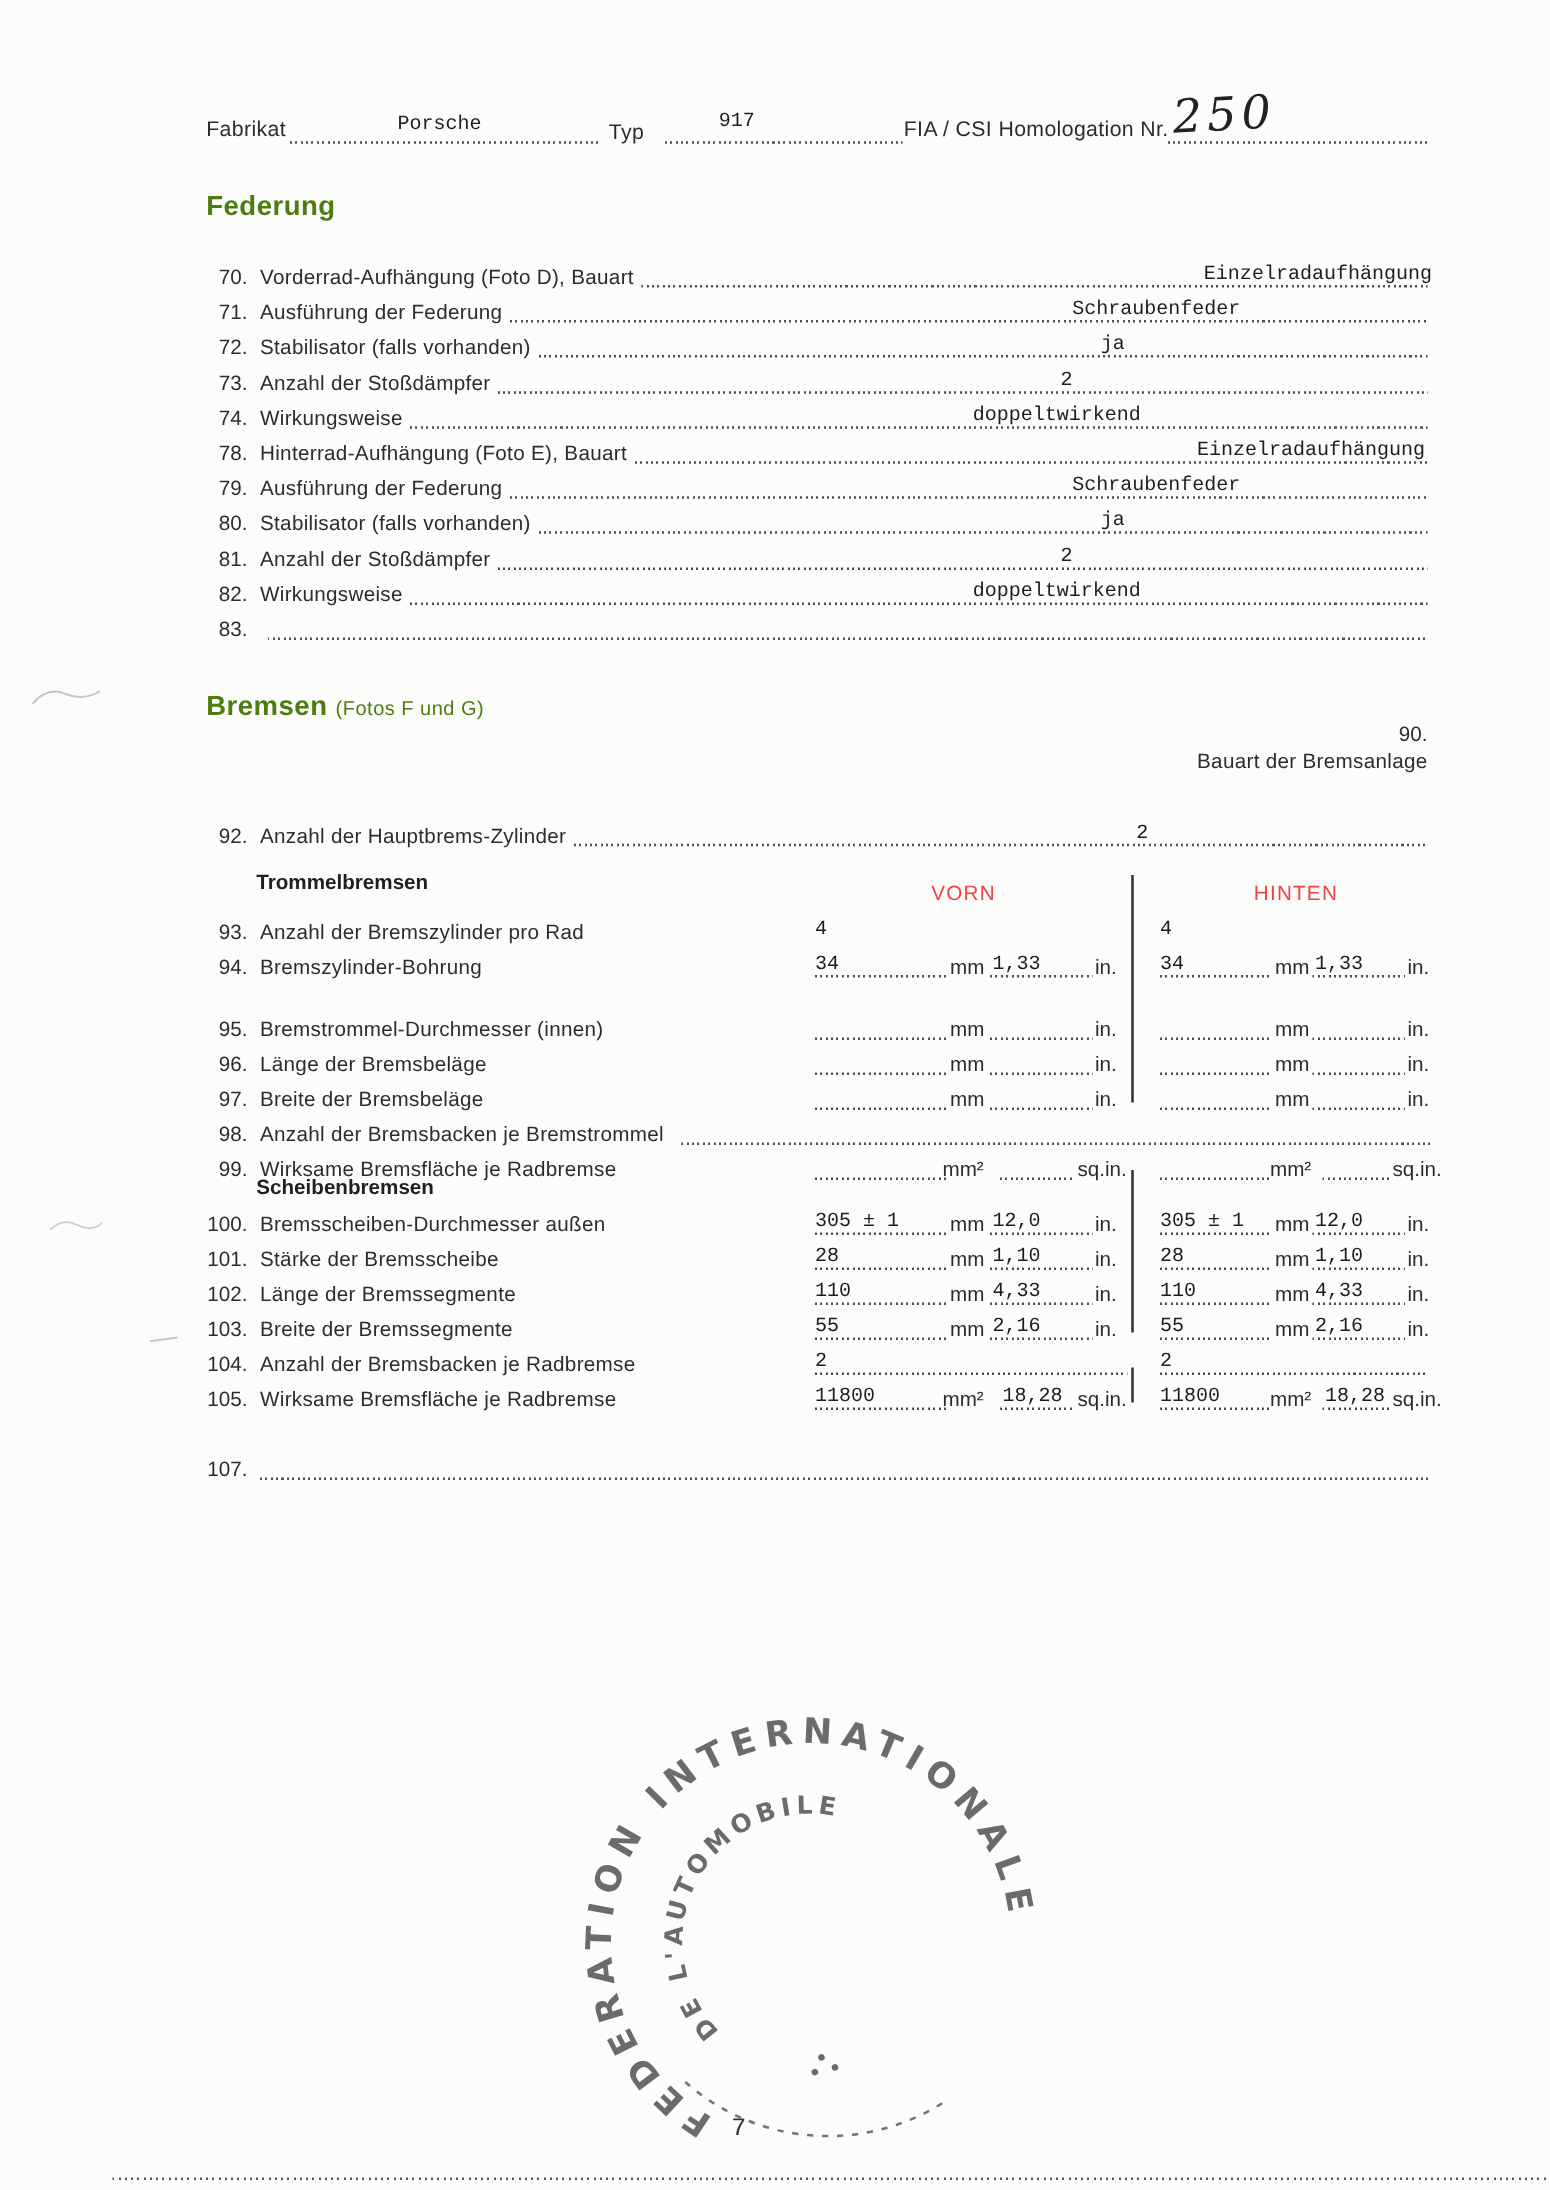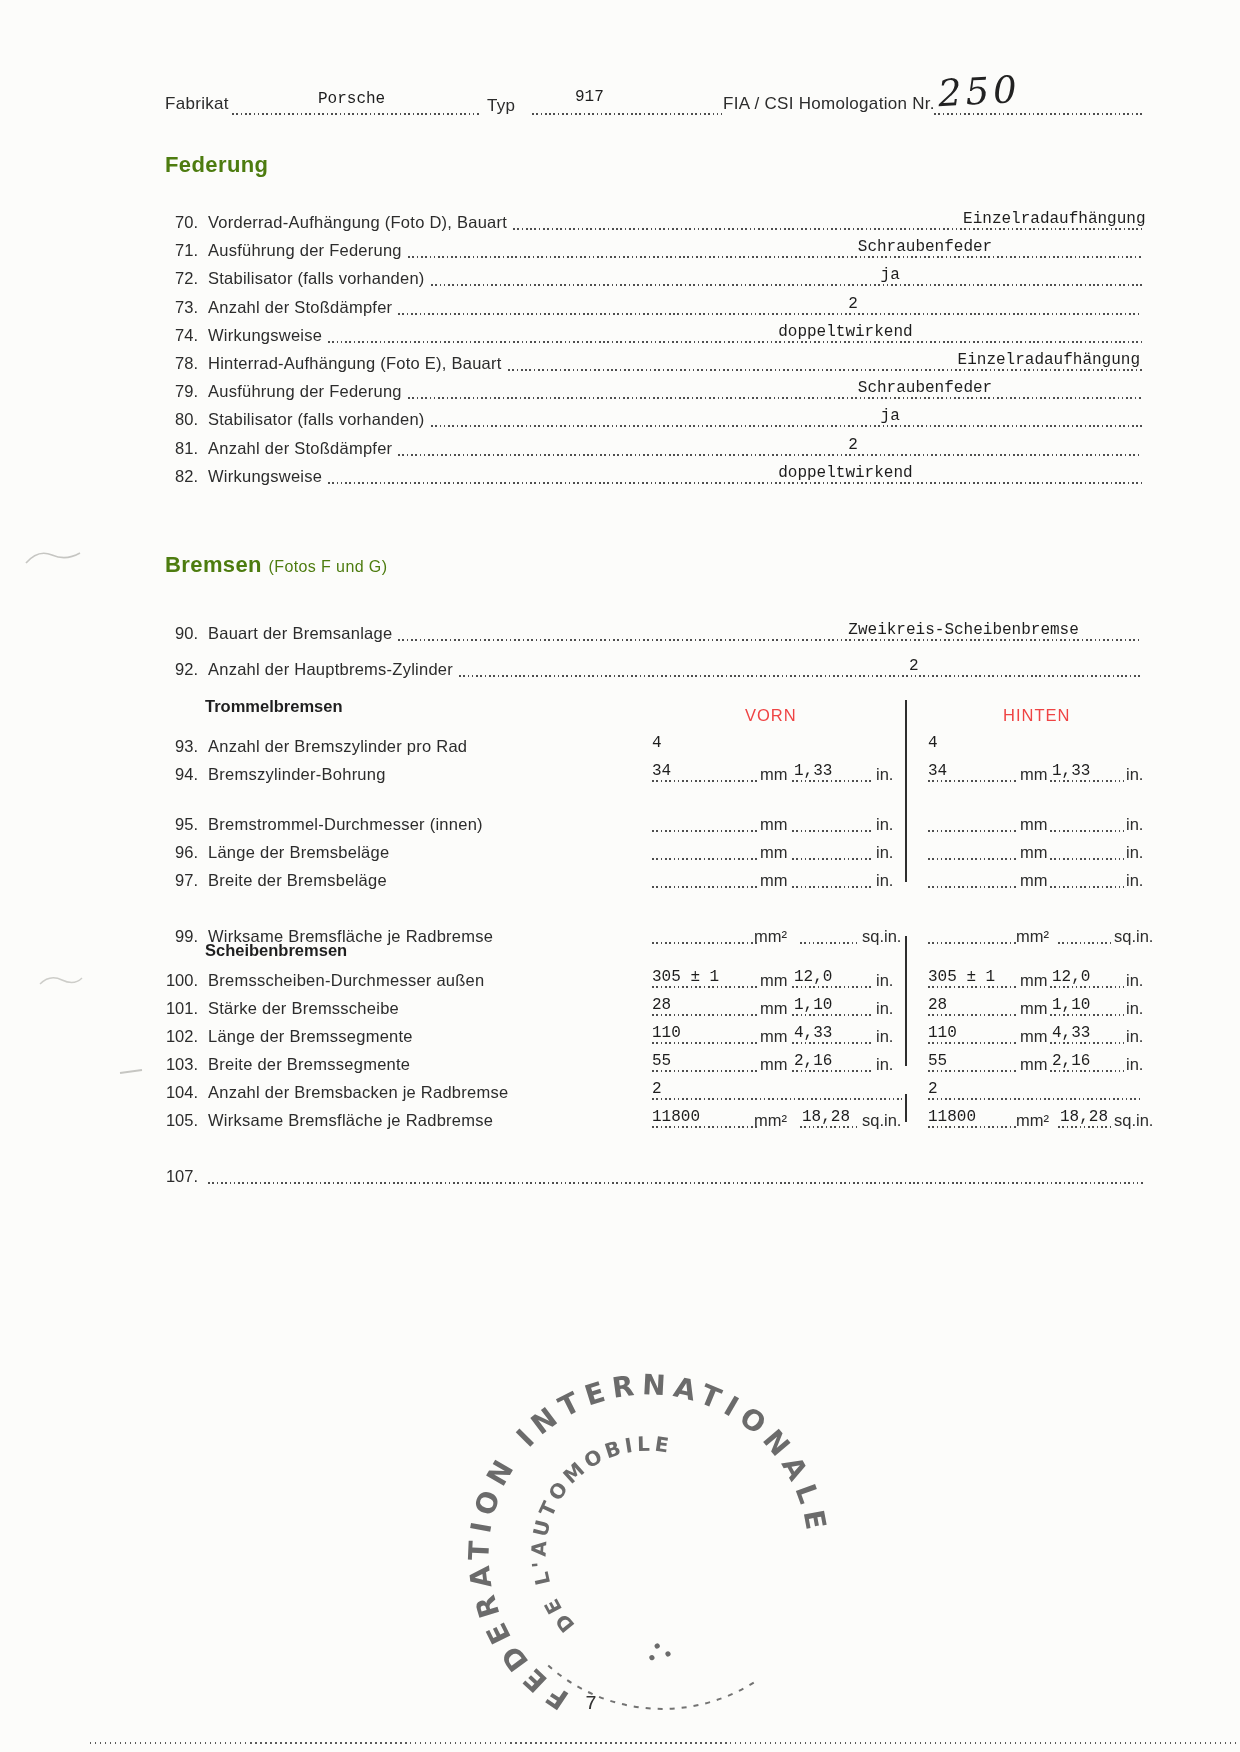--- a/index.html
+++ b/index.html
@@ -141,27 +141,34 @@
         <span class="val mono">2</span>
       </span>
   </div>
   <div class="frow" style="top:458px;">
     <span class="num">82.</span>
     <span class="flabel">Wirkungsweise</span>
     <span class="fill">
         <span class="val mono">doppeltwirkend</span>
       </span>
   </div>
+  <div class="frow" style="top:486px;">
+    <span class="num">83.</span>
+    <span class="flabel"></span>
+    <span class="fill">
+        <span class="val mono"></span>
+      </span>
+  </div>
 
   <div class="title" style="left:165px; top:552px;">
     <span>Bremsen</span>
     <span class="subtitle">(Fotos F und G)</span>
   </div>
 
-  <div class="frow" style="top:615px;">
+  <div class="frow" style="top:579px;flex-direction:column;">
     <span class="num">90.</span>
     <span class="flabel">Bauart der Bremsanlage</span>
     <span class="fill">
         <span class="val mono">Zweikreis-Scheibenbremse</span>
       </span>
   </div>
   <div class="frow" style="top:651px;">
     <span class="num">92.</span>
     <span class="flabel">Anzahl der Hauptbrems-Zylinder</span>
     <span class="fill">
@@ -233,20 +240,25 @@
     <span class="u u-v1"></span>
     <span class="unit p-vmm">mm</span>
     <span class="u u-v2"></span>
     <span class="unit p-vin">in.</span>
     <span class="u u-h1"></span>
     <span class="unit p-hmm">mm</span>
     <span class="u u-h2"></span>
     <span class="unit p-hin">in.</span>
   </div>
 
+  <div class="trow" style="top:890px;">
+    <span class="num">98.</span>
+    <span class="tlabel">Anzahl der Bremsbacken je Bremstrommel</span>
+    <span class="fillline"></span>
+  </div>
 
   <div class="trow" style="top:918px;">
     <span class="num">99.</span>
     <span class="tlabel">Wirksame Bremsfläche je Radbremse</span>
     <span class="u u-v1"></span>
     <span class="unit q-vmm">mm²</span>
     <span class="u u-qv2"></span>
     <span class="unit q-vin">sq.in.</span>
     <span class="u u-h1"></span>
     <span class="unit q-hmm">mm²</span>

